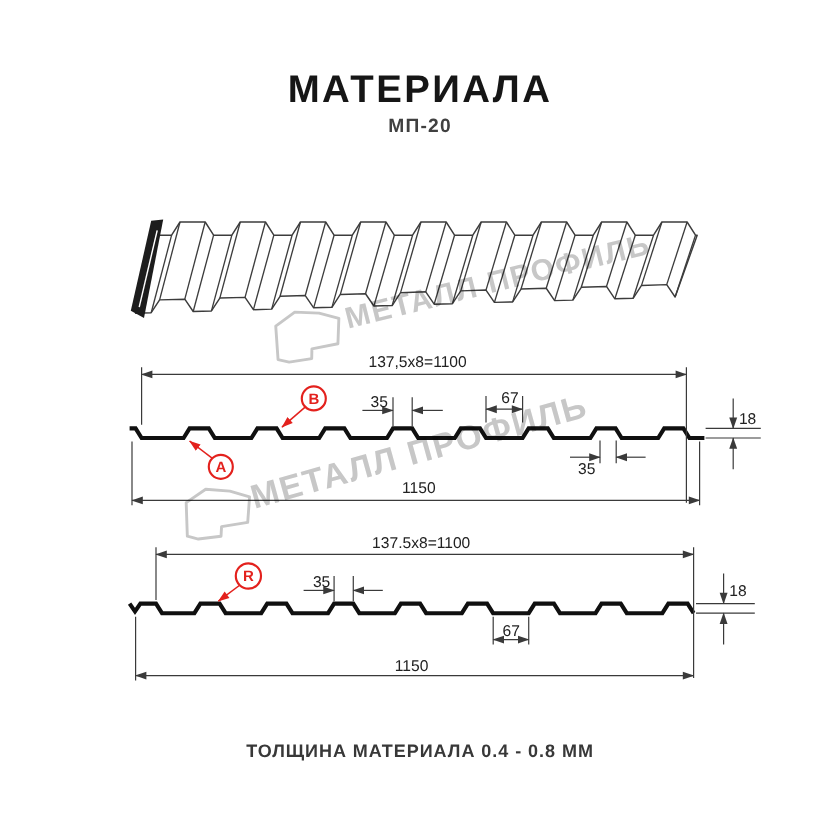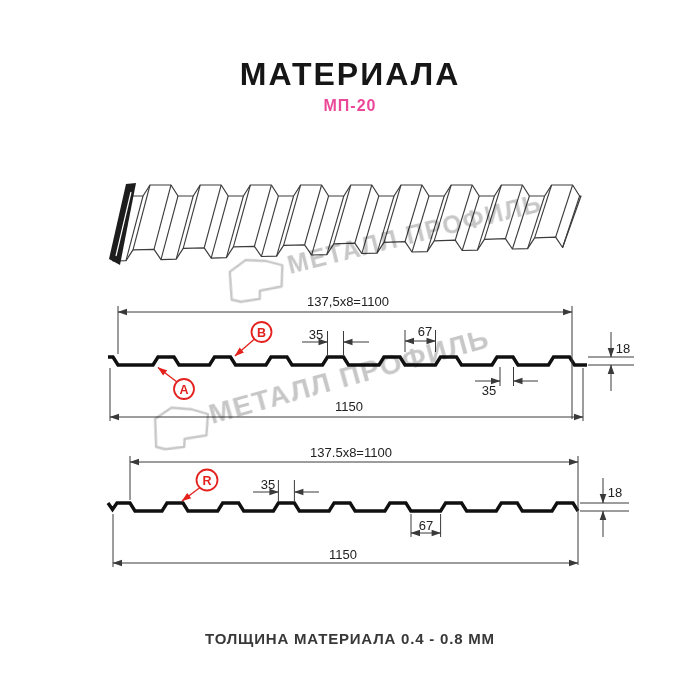--- a/index.html
+++ b/index.html
@@ -9,23 +9,23 @@
     --watermark-gray:#c7c7c7;
     --text-dark:#161616;
   }
   html,body{margin:0;padding:0;}
   body{width:700px;height:700px;background:#ffffff;overflow:hidden;
        font-family:"Liberation Sans","DejaVu Sans",sans-serif;}
   .stage{position:relative;width:700px;height:700px;background:#fff;}
   .title{position:absolute;top:56px;left:0;width:700px;text-align:center;
          font-size:32px;font-weight:700;letter-spacing:2px;color:var(--text-dark);}
   .subtitle{position:absolute;top:97px;left:0;width:700px;text-align:center;
-         font-size:16px;font-weight:700;letter-spacing:1px;color:#ec4899;}
+         font-size:16px;font-weight:700;letter-spacing:1px;color:#404040;}
   .footer{position:absolute;top:618px;left:0;width:700px;text-align:center;
-         font-size:15px;font-weight:700;letter-spacing:0.8px;color:#383838;margin-top:12px;}
+         font-size:15px;font-weight:700;letter-spacing:0.8px;color:#383838;}
   svg{position:absolute;top:0;left:0;}
   svg text{font-family:"Liberation Sans","DejaVu Sans",sans-serif;}
   .prof{fill:none;stroke:var(--profile);stroke-width:3.4;stroke-linejoin:miter;}
   .dim-line{stroke:var(--line);stroke-width:1;fill:none;}
   .dim-text{fill:#222222;font-size:13px;text-anchor:middle;}
   .callout-circle{fill:#ffffff;stroke:var(--accent-red);stroke-width:1.8;}
   .callout-text{fill:var(--accent-red);font-size:12.5px;font-weight:700;text-anchor:middle;}
   .leader{stroke:var(--accent-red);stroke-width:1.3;fill:none;}
   .mk{fill:var(--line);}
   .mk-red{fill:var(--accent-red);}

